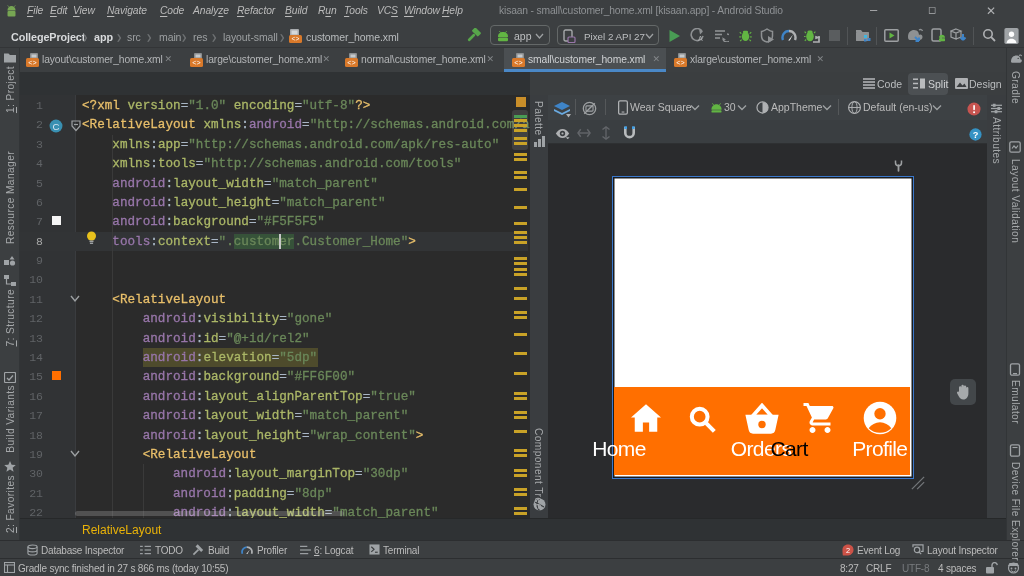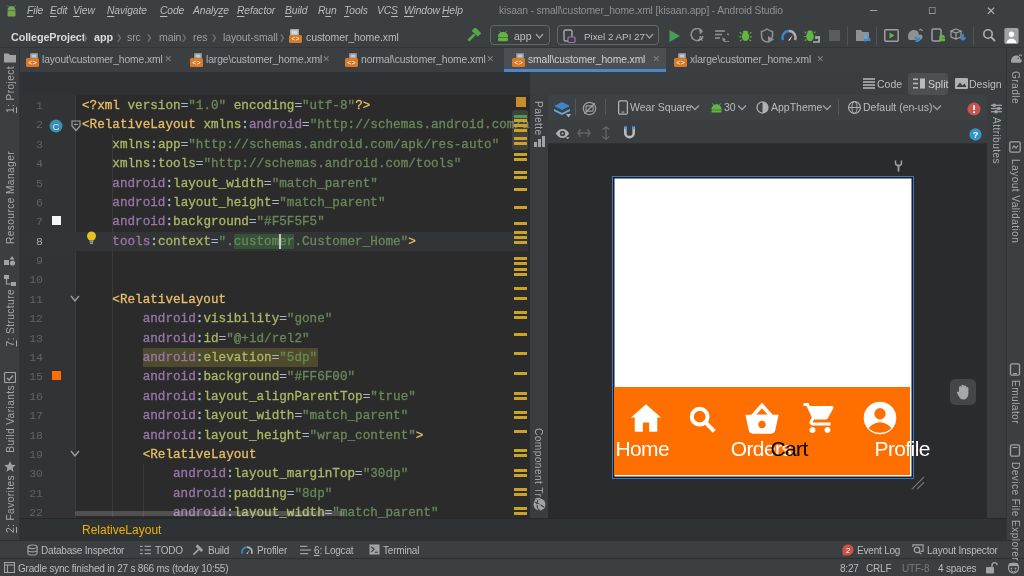--- a/index.html
+++ b/index.html
@@ -554,24 +554,24 @@
           <circle cx="15" cy="17.5" r="3" fill="#FF6F00"></circle>
         </svg>
     <svg class="abs" style="left:188px;top:13px" width="36" height="36" viewBox="0 0 24 24">
           <path d="M7 18c-1.1 0-1.99.9-1.99 2S5.9 22 7 22s2-.9 2-2-.9-2-2-2zM1 2v2h2l3.6 7.59-1.35 2.45c-.16.28-.25.61-.25.96 0 1.1.9 2 2 2h12v-2H7.42c-.14 0-.25-.11-.25-.25l.03-.12.9-1.63h7.45c.75 0 1.41-.41 1.75-1.03l3.58-6.49c.08-.14.12-.31.12-.47 0-.55-.45-1-1-1H5.21l-.94-2H1zm16 16c-1.1 0-1.99.9-1.99 2s.89 2 1.99 2 2-.9 2-2-.9-2-2-2z" fill="#fff"></path>
         </svg>
     <svg class="abs" style="left:249px;top:14px" width="34" height="34" viewBox="0 0 24 24">
           <circle cx="12" cy="12" r="11.5" fill="#fff"></circle>
           <circle cx="12" cy="9" r="4" fill="#FF6F00"></circle>
           <path d="M4 19.2 a9.8 9.8 0 0 1 16 0 a11.5 11.5 0 0 1 -16 0" fill="#FF6F00"></path>
         </svg>
-    <div class="abs" style="left:-21.8px;top:50px;width:100px;text-align:center;color:#fff;font-size:21px;letter-spacing:-0.6px;white-space:nowrap">Home</div>
+    <div class="abs" style="left:-21.8px;top:50px;width:100px;text-align:left;color:#fff;font-size:21px;letter-spacing:-0.6px;white-space:nowrap">Home</div>
     <div class="abs" style="left:97.0px;top:50px;width:100px;text-align:center;color:#fff;font-size:21px;letter-spacing:-0.6px;white-space:nowrap">Orders</div>
     <div class="abs" style="left:156.4px;top:50px;width:100px;color:#000000;font-size:21px;letter-spacing:-0.6px;white-space:nowrap">Cart</div>
-    <div class="abs" style="left:215.8px;top:50px;width:100px;text-align:right;color:#fff;font-size:21px;letter-spacing:-0.6px;white-space:nowrap">Profile</div>
+    <div class="abs" style="left:215.8px;top:50px;width:100px;text-align:center;color:#fff;font-size:21px;letter-spacing:-0.6px;white-space:nowrap">Profile</div>
   </div>
 </div>
 <div class="abs" style="left:402px;top:235px;width:26px;height:26px;background:#43474A;border-radius:5px">
   <svg class="abs" style="left:6px;top:5px" width="14" height="16" viewBox="0 0 14 16">
         <path d="M3 7 L3 3.5 a1.2 1.2 0 0 1 2.4 0 L5.4 2 a1.2 1.2 0 0 1 2.4 0 L7.8 2.6 a1.2 1.2 0 0 1 2.4 0.4 L10.2 4 a1.1 1.1 0 0 1 2.2 0.4 L12.4 9 c0 4-2 6.5-5 6.5 c-2.5 0-3.6-1.2-4.8-3.5 L1.2 9.5 a1.3 1.3 0 0 1 1.8 -1.8 Z" fill="#A6A9AB"></path>
       </svg>
 </div>
 <svg class="abs" style="left:363px;top:332px" width="14" height="14" viewBox="0 0 16 16">
       <g stroke="#74777A" stroke-width="1.5">
         <line x1="1" y1="15" x2="15" y2="1"></line>

